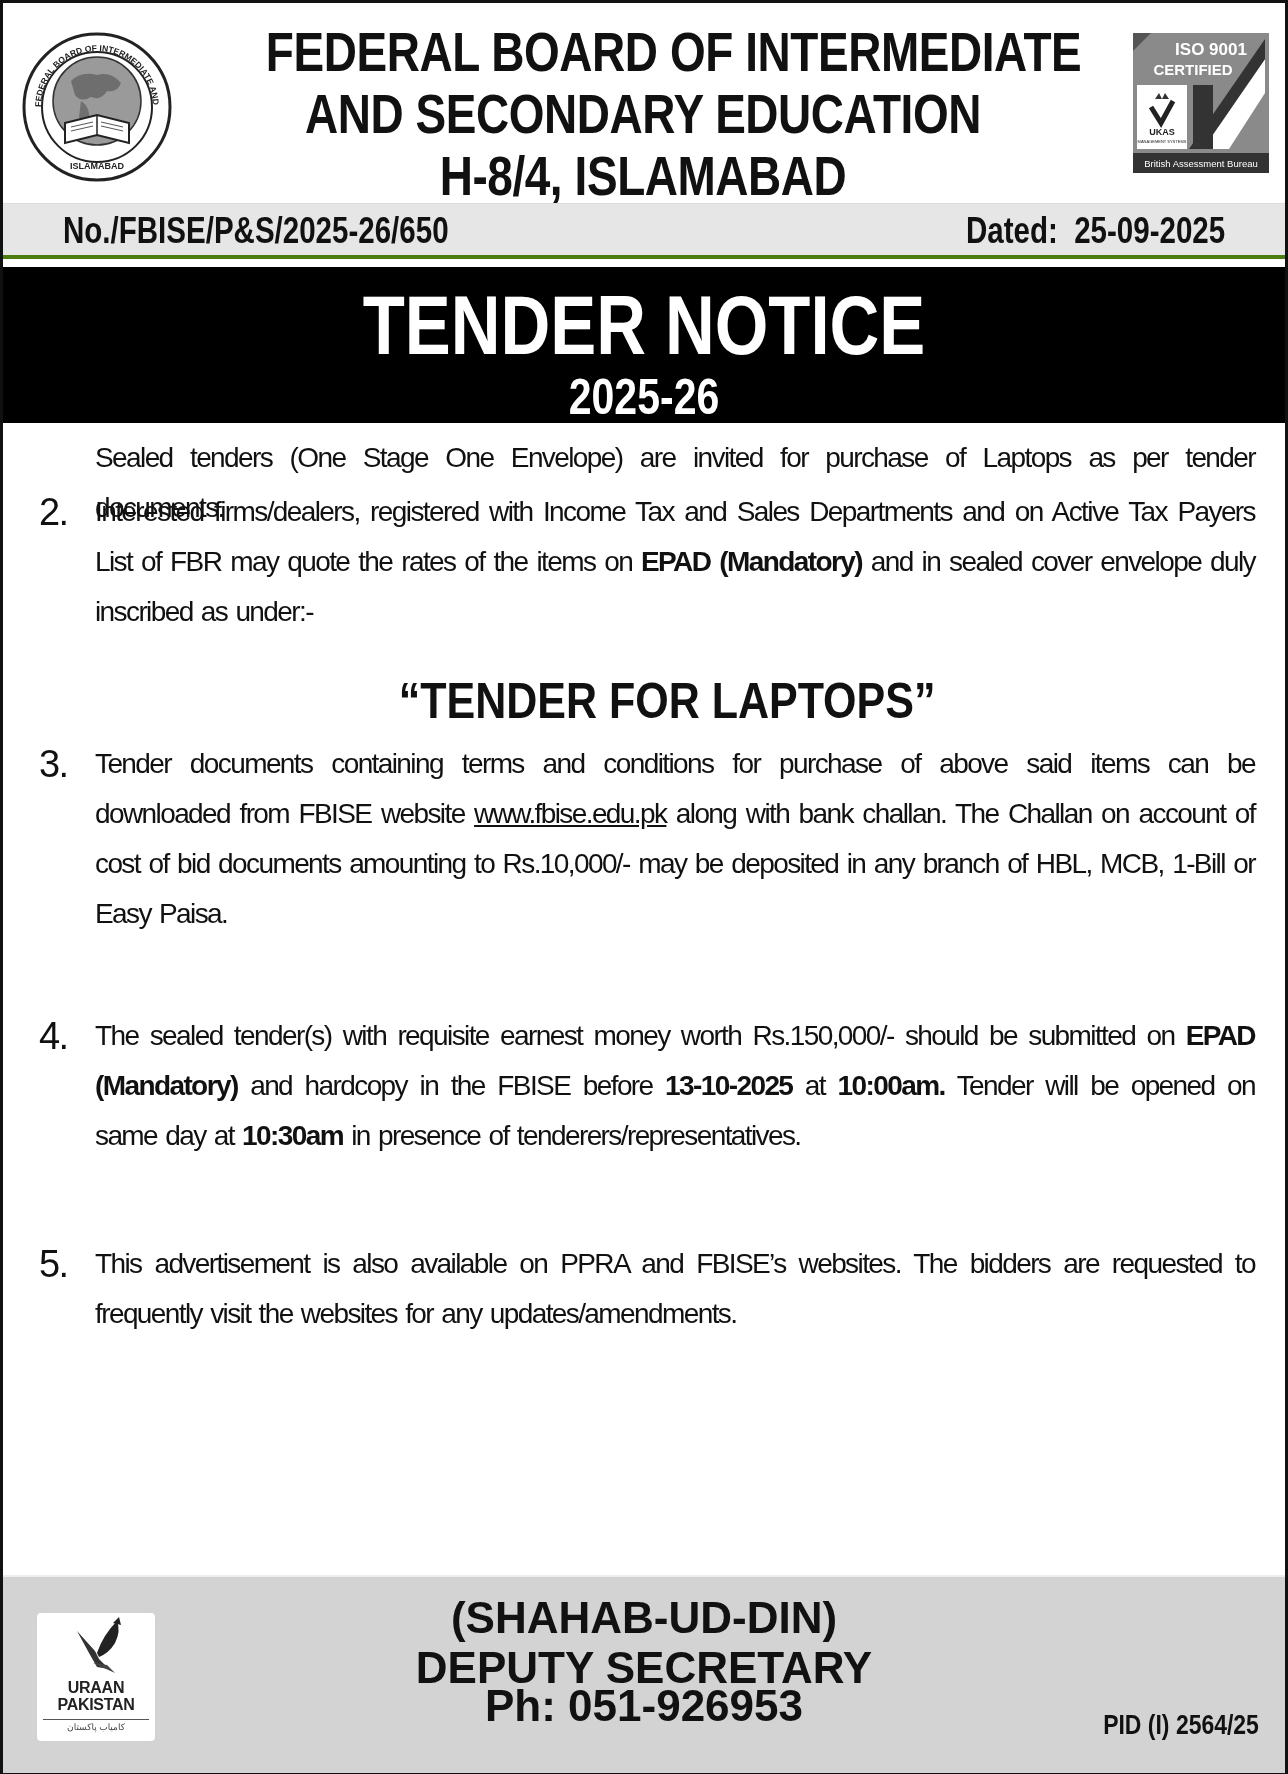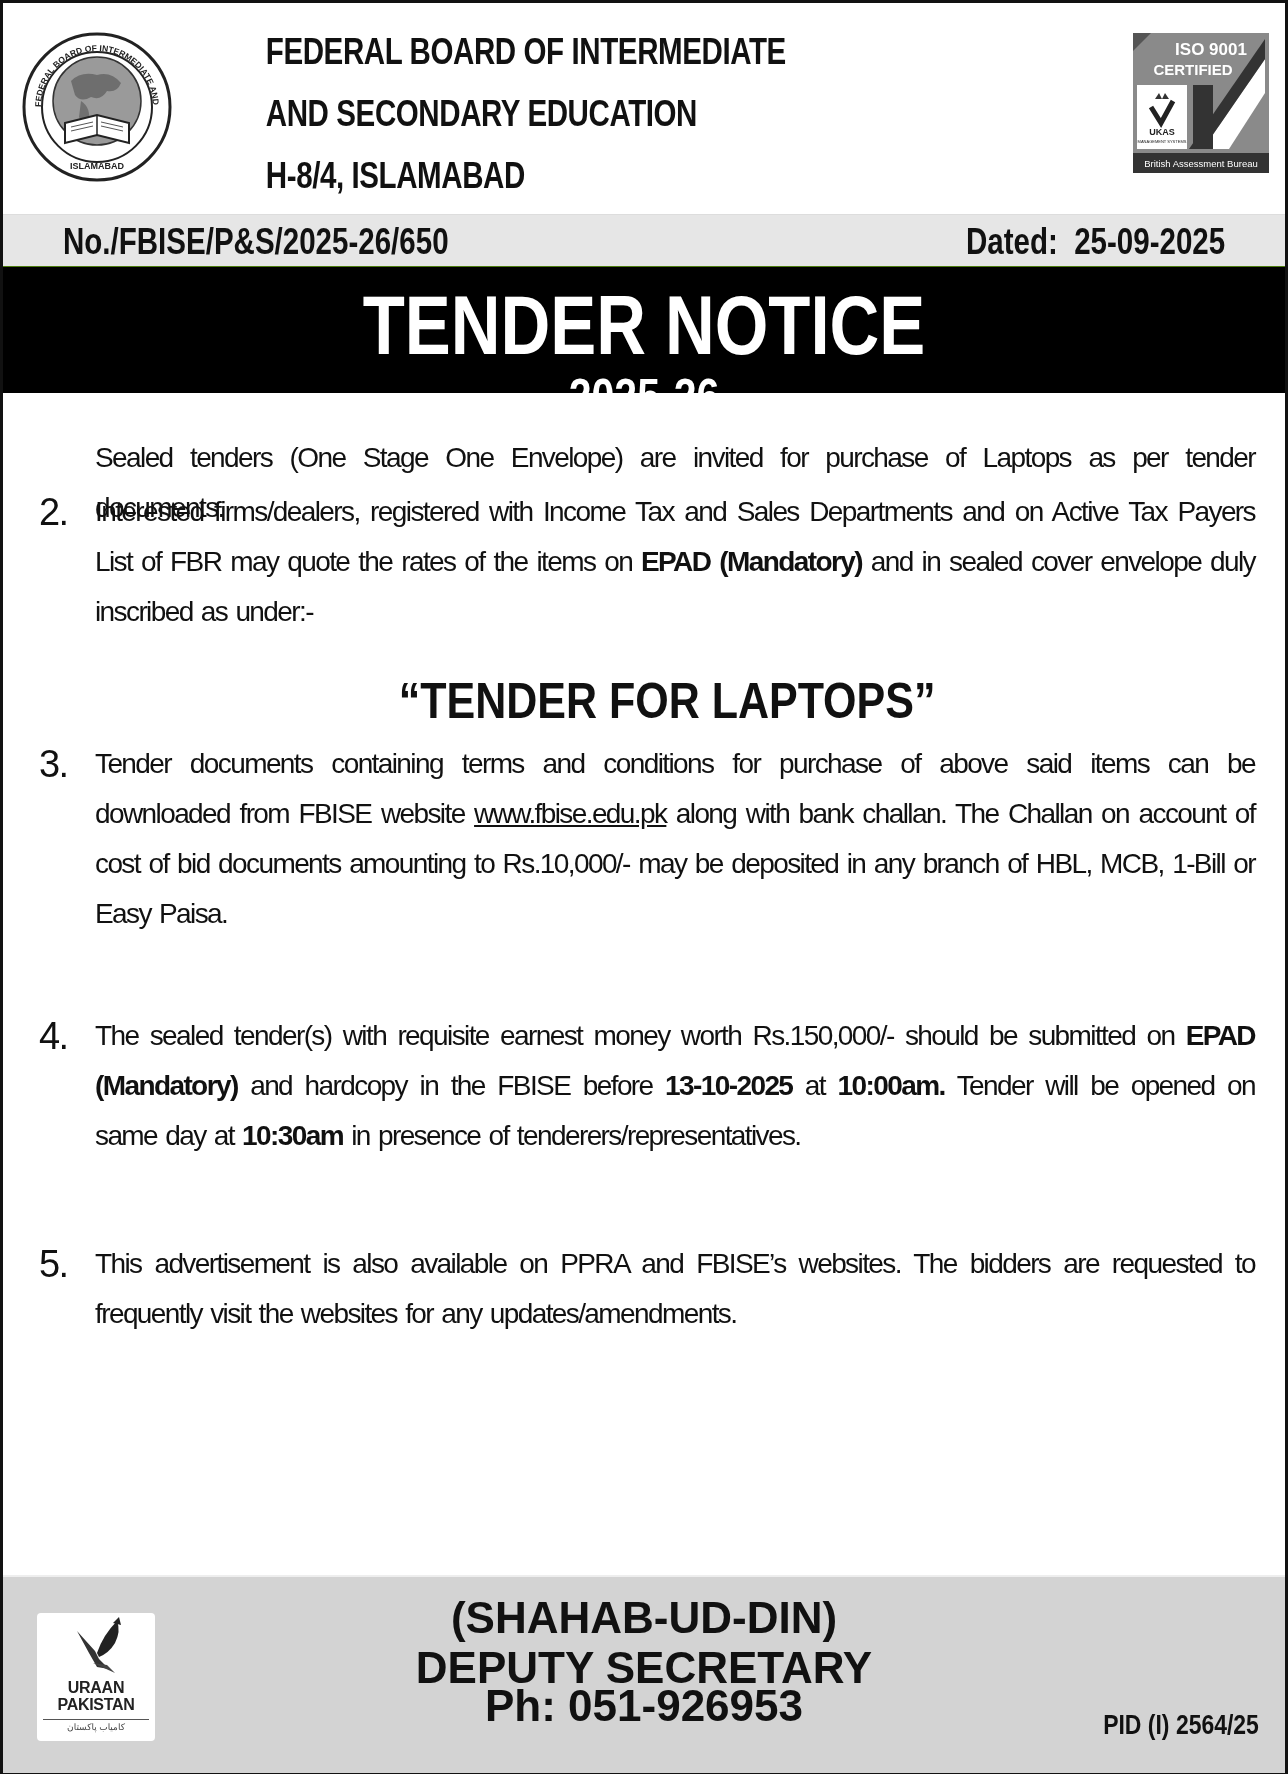--- a/index.html
+++ b/index.html
@@ -10,41 +10,41 @@
       border: 3px solid #111;
       background: #fff;
       font-family: "Liberation Sans", sans-serif;
       color: #111;
     }
     
     .header { position: absolute; left: 0; top: 0; width: 1282px; height: 211px; }
     .seal { position: absolute; left: 18px; top: 28px; width: 152px; height: 152px; }
     .title {
       position: absolute; left: 180px; top: 18px; width: 920px;
-      text-align: left; font-weight: 700; line-height: 62px;
-      font-size: 36px; letter-spacing: -0.5px;
+      text-align: center; font-weight: 700; line-height: 62px;
+      font-size: 56px; letter-spacing: -0.5px;
     }
     .title .line { display: block; transform: scaleX(0.82); transform-origin: center; white-space: nowrap; }
     .iso { position: absolute; left: 1130px; top: 30px; width: 136px; height: 140px; }
 
     
     .refbar {
-      position: absolute; left: 0; top: 211px; width: 1282px; height: 51px;
-      background: #e6e6e6; border-top: 1px solid #ddd; border-bottom: 2px solid #4d7c0f;
+      position: absolute; left: 0; top: 200px; width: 1282px; height: 51px;
+      background: #e6e6e6; border-top: 1px solid #ddd; border-bottom: 4px solid #4d7c0f;
     }
     .ref-no, .ref-date {
       position: absolute; top: 6px; font-size: 36px; font-weight: 700; white-space: nowrap;
       transform: scaleX(0.82);
     }
     .ref-no { left: 60px; transform-origin: left center; }
     .ref-date { right: 60px; transform-origin: right center; }
 
     
     .band {
-      position: absolute; left: 0; top: 264px; width: 1282px; height: 126px;
+      position: absolute; left: 0; top: 264px; width: 1282px; height: 156px;
       background: #000; color: #fff; text-align: center;
     }
     .band-title {
       position: absolute; left: 0; right: 0; top: 10px;
       font-size: 84px; font-weight: 700; line-height: 96px;
       transform: scaleX(0.82); white-space: nowrap;
     }
     .band-year {
       position: absolute; left: 0; right: 0; top: 100px;
       font-size: 50px; font-weight: 700; line-height: 60px;

